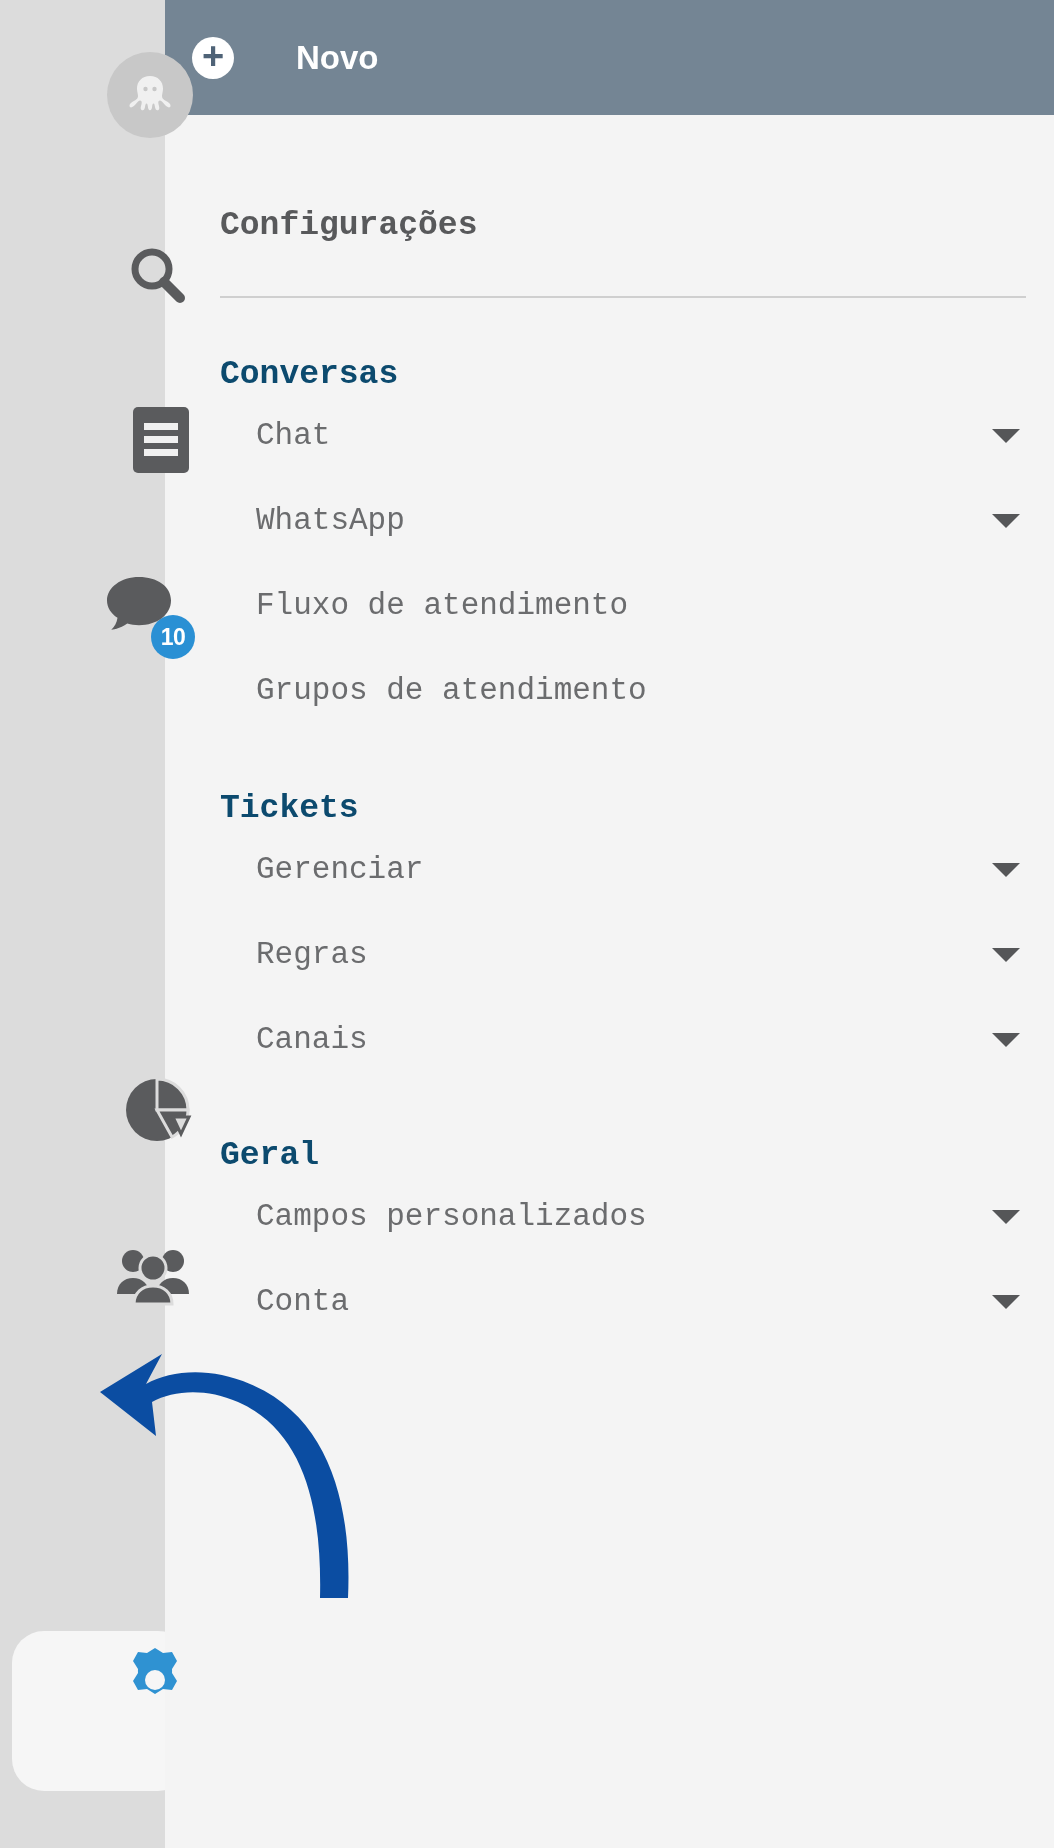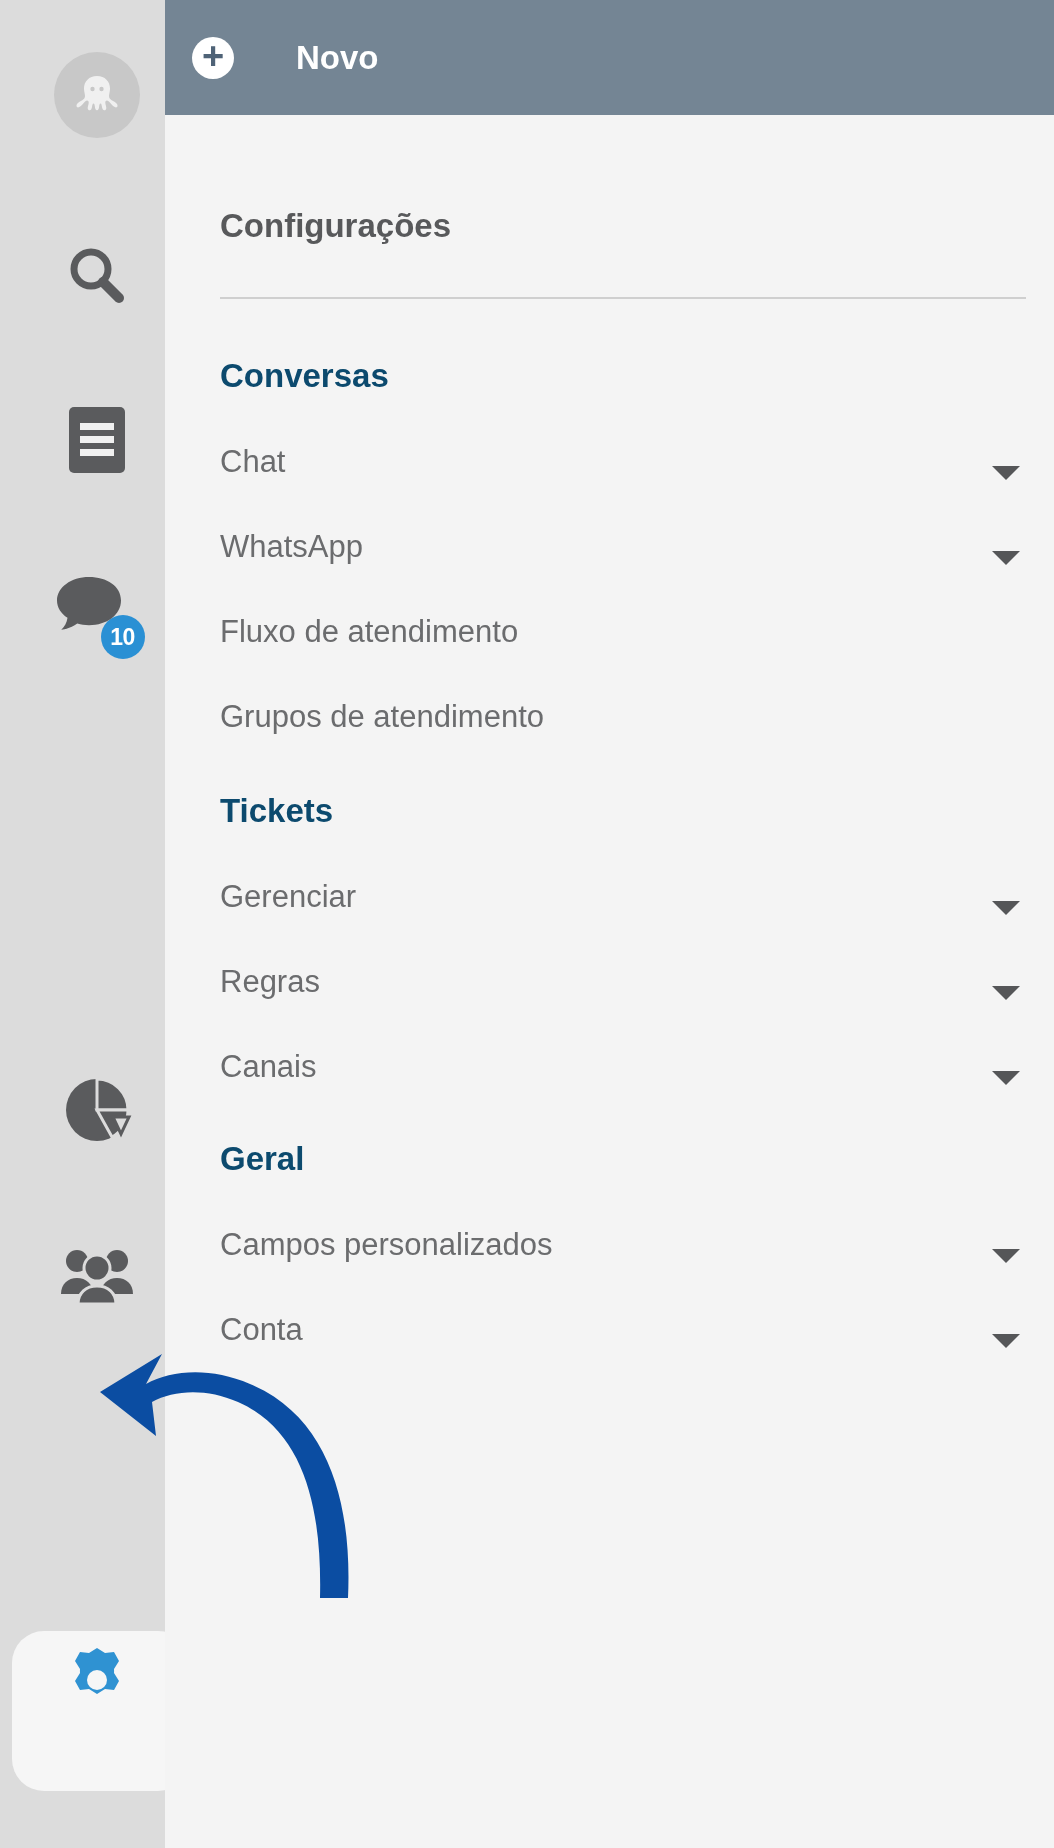--- a/index.html
+++ b/index.html
@@ -14,21 +14,21 @@
   
   #rail {
     position: relative;
     width: 165px; height: 1848px;
     background: #dcdcdc;
     flex: 0 0 165px;
   }
   .rail-item {
     position: absolute;
     left: 0; width: 193px; height: 110px;
-    display: flex; align-items: center; justify-content: center;
+    display: flex; align-items: center; justify-content: flex-end;
   }
   .rail-item.active::before {
     content: "";
     position: absolute;
     left: 12px; top: 6px;
     width: 178px; height: 160px;
     background: #f6f6f6;
     border-radius: 32px;
     z-index: 0;
   }
@@ -64,35 +64,36 @@
     background: #ffffff;
     display: flex; align-items: center; justify-content: center;
     flex: 0 0 42px;
   }
   #topbar .plus-circle span {
     color: #4f6377; font-size: 38px; line-height: 30px;
     font-weight: bold; margin-top: -4px;
   }
   #novo-label { color: #ffffff; font-size: 33px; font-weight: bold; margin-left: 40px; }
 
-  #menu { padding: 0 28px 0 55px; }
+  #menu { padding: 0 28px 0 55px; font-family: Liberation Mono, monospace; }
 
   #page-title {
     font-size: 33px; font-weight: bold; color: #58595b;
     padding-top: 92px;
   }
   #divider { height: 2px; background: #cfcfcf; margin-top: 52px; }
 
   .section { margin-top: 0; }
   .section-head {
     font-size: 33px; font-weight: bold; color: #0c4a6e;
   }
   .menu-row {
-    display: flex; align-items: flex-end; justify-content: space-between;
+    display: flex; align-items: center; justify-content: space-between;
     height: 85px;
+    margin-left: 36px;
   }
   .menu-label { font-size: 31px; color: #6b6c6e; }
   .caret {
     width: 0; height: 0;
     border-left: 14px solid transparent;
     border-right: 14px solid transparent;
     border-top: 14px solid #555658;
     margin-right: 6px;
   }
   .sec-conversas { margin-top: 58px; }

